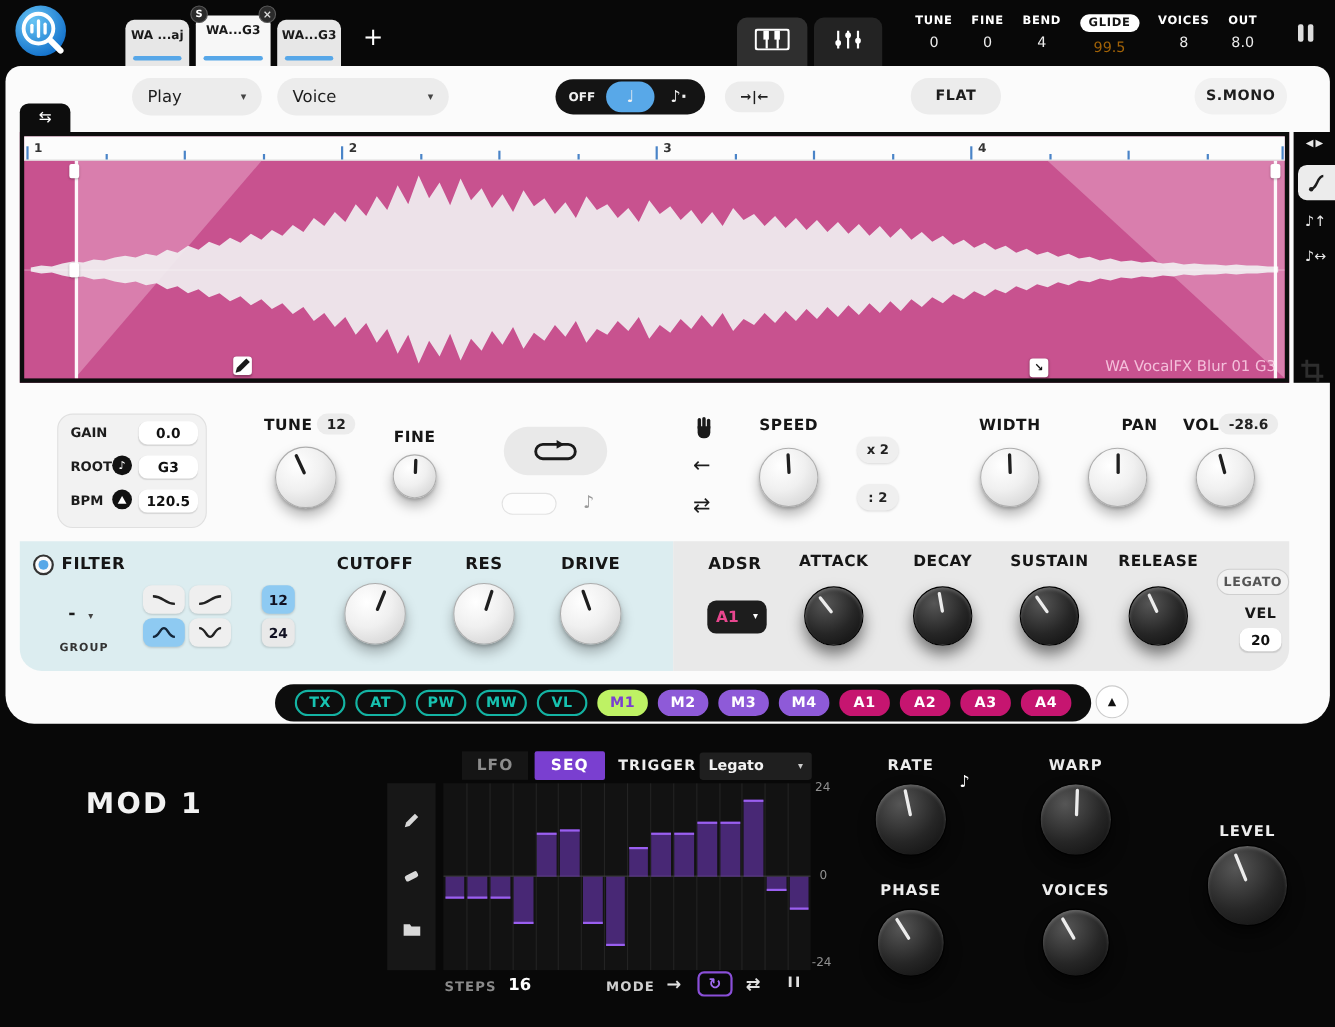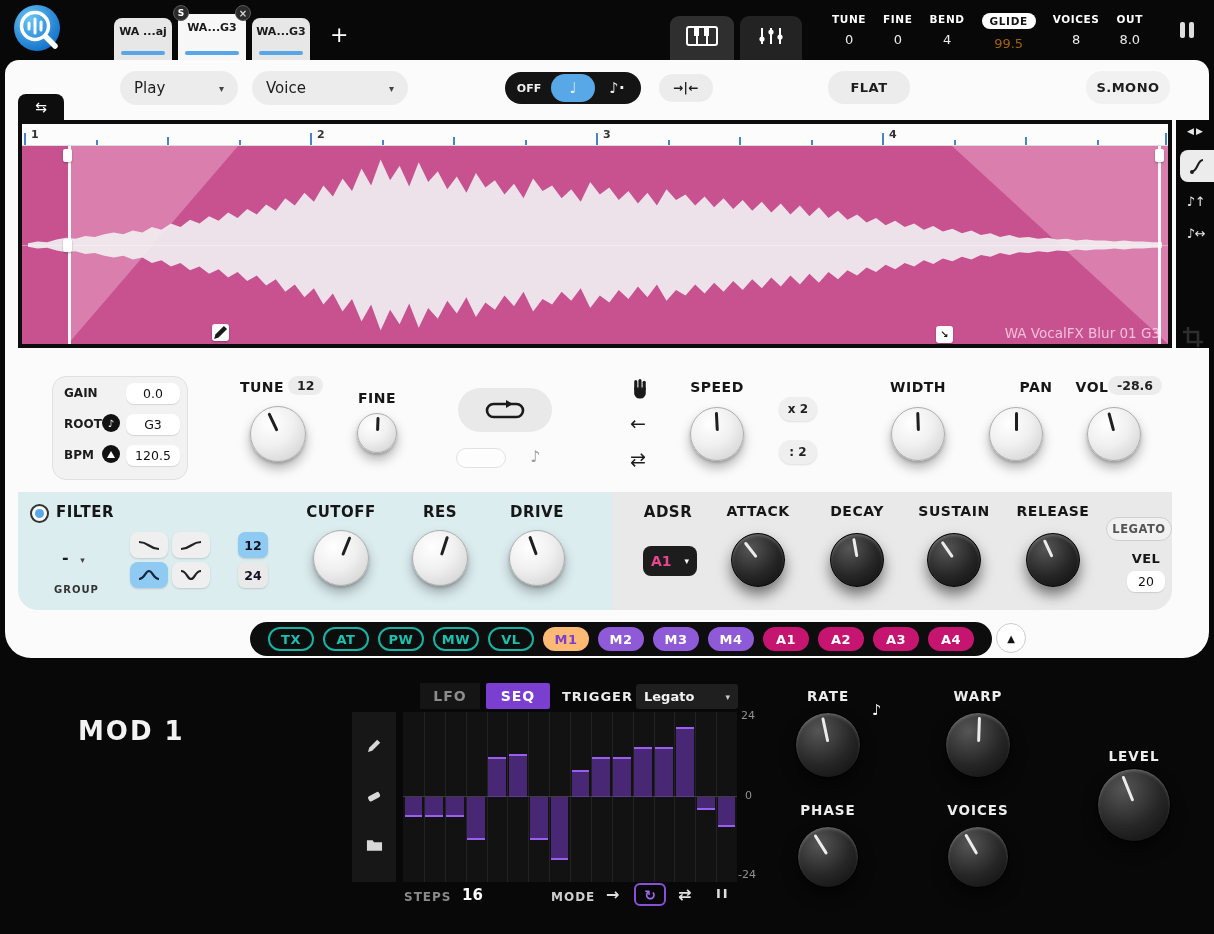--- a/index.html
+++ b/index.html
@@ -59,21 +59,21 @@
 .klabel{position:absolute;transform:translateX(-50%);font-weight:bold;font-size:14px;letter-spacing:.5px;color:#161616;white-space:nowrap}
 .chip{position:absolute;background:#ececec;border-radius:10px;padding:2px 9px;font-size:12.5px;font-weight:bold;color:#222}
 .knob{position:absolute;border-radius:50%}
 .knob.light{background:radial-gradient(circle at 36% 30%,#ffffff 0%,#f0f0f0 45%,#dcdcdc 75%,#c9c9c9 100%);border:1px solid #adadad;box-shadow:0 7px 12px rgba(0,0,0,.28),0 2px 3px rgba(0,0,0,.18)}
 .knob.dark{background:radial-gradient(circle at 35% 28%,#565656 0%,#262626 55%,#0c0c0c 100%);border:1px solid #000;box-shadow:0 8px 14px rgba(0,0,0,.5),inset 0 2px 3px rgba(255,255,255,.22)}
 .ind{position:absolute;inset:0;border-radius:50%}
 .ind:before{content:"";position:absolute;left:50%;top:7%;width:3px;height:38%;margin-left:-1.5px;border-radius:2px;background:#1f1f1f}
 .knob.dark .ind:before{background:#ececec}
 #infobox{position:absolute;left:52px;top:376px;width:136px;height:104px;background:#f2f2f2;border:1px solid #e0e0e0;border-radius:14px}
 .irow-lbl{position:absolute;font-size:12px;font-weight:bold;color:#1c1c1c}
-.vchip{position:absolute;background:#fff;border-radius:8px;width:54px;text-align:center;padding:3px 0;font-weight:normal;font-size:12.5px;color:#111;box-shadow:0 1px 1px rgba(0,0,0,.12)}
+.vchip{position:absolute;background:#fff;border-radius:8px;width:54px;text-align:center;padding:3px 0;font-weight:bold;font-size:12.5px;color:#111;box-shadow:0 1px 1px rgba(0,0,0,.12)}
 .circicon{position:absolute;width:18px;height:18px;border-radius:50%;background:#111;color:#fff;display:flex;align-items:center;justify-content:center;font-size:10px}
 #loopbtn{position:absolute;left:458px;top:388px;width:94px;height:44px;background:#e9e9e9;border-radius:22px;display:flex;align-items:center;justify-content:center}
 #loopfield{position:absolute;left:456px;top:448px;width:50px;height:20px;background:#fdfdfd;border:1px solid #e2e2e2;border-radius:10px}
 .toolglyph{position:absolute;color:#1c1c1c;font-size:19px}
 .chip2{position:absolute;background:#efefef;border-radius:12px;width:38px;height:24px;display:flex;align-items:center;justify-content:center;font-size:12px;font-weight:bold;color:#222;box-shadow:0 1px 2px rgba(0,0,0,.12)}
 
 #filterbg{position:absolute;left:18px;top:492px;width:594px;height:118px;background:#dcedf0;border-radius:0 0 0 20px}
 #adsrbg{position:absolute;left:612px;top:492px;width:560px;height:118px;background:#e9e9e9;border-radius:0 0 20px 0}
 .ftog{position:absolute;left:30px;top:504px;width:19px;height:19px;border-radius:50%;border:2px solid #333;background:#fafafa}
 .ftog:after{content:"";position:absolute;inset:3px;border-radius:50%;background:#58a8e8}
@@ -84,21 +84,21 @@
 #a1dd{position:absolute;left:643px;top:546px;width:54px;height:30px;background:#1d1d1d;border-radius:8px;display:flex;align-items:center;padding:0 8px}
 #a1dd .pv{color:#e8478f;font-weight:bold;font-size:14px}
 #a1dd .caret{margin-left:auto;color:#fff;font-size:9px}
 #legato{position:absolute;left:1106px;top:517px;width:66px;height:24px;background:#f1f1f1;border:1px solid #cfcfcf;border-radius:12px;display:flex;align-items:center;justify-content:center;font-size:11.5px;font-weight:bold;color:#555;letter-spacing:.5px}
 
 #modbar{position:absolute;left:250px;top:622px;width:742px;height:34px;background:#0d0d0d;border-radius:17px;z-index:4}
 #strip-buttons{position:absolute;left:268px;top:627px;display:flex;gap:9px;z-index:4}
 .sbtn{min-width:46px;height:24px;border-radius:13px;display:flex;align-items:center;justify-content:center;font-weight:bold;font-size:13px;letter-spacing:.5px;padding:0 6px}
 .sbtn.teal{border:2px solid #14b3a3;color:#17c2b0;background:transparent}
 .sbtn.mod{background:#8e5ad8;color:#fff}
-.sbtn.mod.sel{background:#fdba74;color:#7a3fd0}
+.sbtn.mod.sel{background:#bef264;color:#7a3fd0}
 .sbtn.env{background:#c61570;color:#fff}
 #nameplate{position:absolute;left:4px;top:622px;width:306px;height:34px;background:#fff;display:flex;align-items:center;padding-left:10px;font-size:15px;color:#141414;z-index:6;border-radius:2px;box-shadow:0 1px 4px rgba(0,0,0,.25);white-space:nowrap;overflow:hidden}
 #upbtn{position:absolute;left:996px;top:623px;width:30px;height:30px;border-radius:50%;background:#fff;border:1px solid #ccc;display:flex;align-items:center;justify-content:center;font-size:10px;color:#111;z-index:6}
 
 .blabel{position:absolute;transform:translateX(-50%);color:#ededed;font-weight:bold;font-size:13.5px;letter-spacing:1px;white-space:nowrap}
 #modtitle{position:absolute;left:78px;top:716px;color:#f2f2f2;font-size:26px;font-weight:bold;letter-spacing:2px}
 #lfotab{position:absolute;left:420px;top:683px;width:60px;height:26px;background:#151515;color:#8c8c8c;font-weight:bold;font-size:14px;display:flex;align-items:center;justify-content:center;letter-spacing:1px}
 #seqtab{position:absolute;left:486px;top:683px;width:64px;height:26px;background:#7a3fd0;color:#fff;font-weight:bold;font-size:14px;display:flex;align-items:center;justify-content:center;letter-spacing:1px;border-radius:2px}
 #seq-tools{position:absolute;left:352px;top:712px;width:44px;height:170px;background:#171717;display:flex;flex-direction:column;align-items:center;justify-content:space-around;padding:12px 0}
 #seq-graph{position:absolute;left:403px;top:712px;width:334px;height:170px;background:#121212;overflow:hidden}

